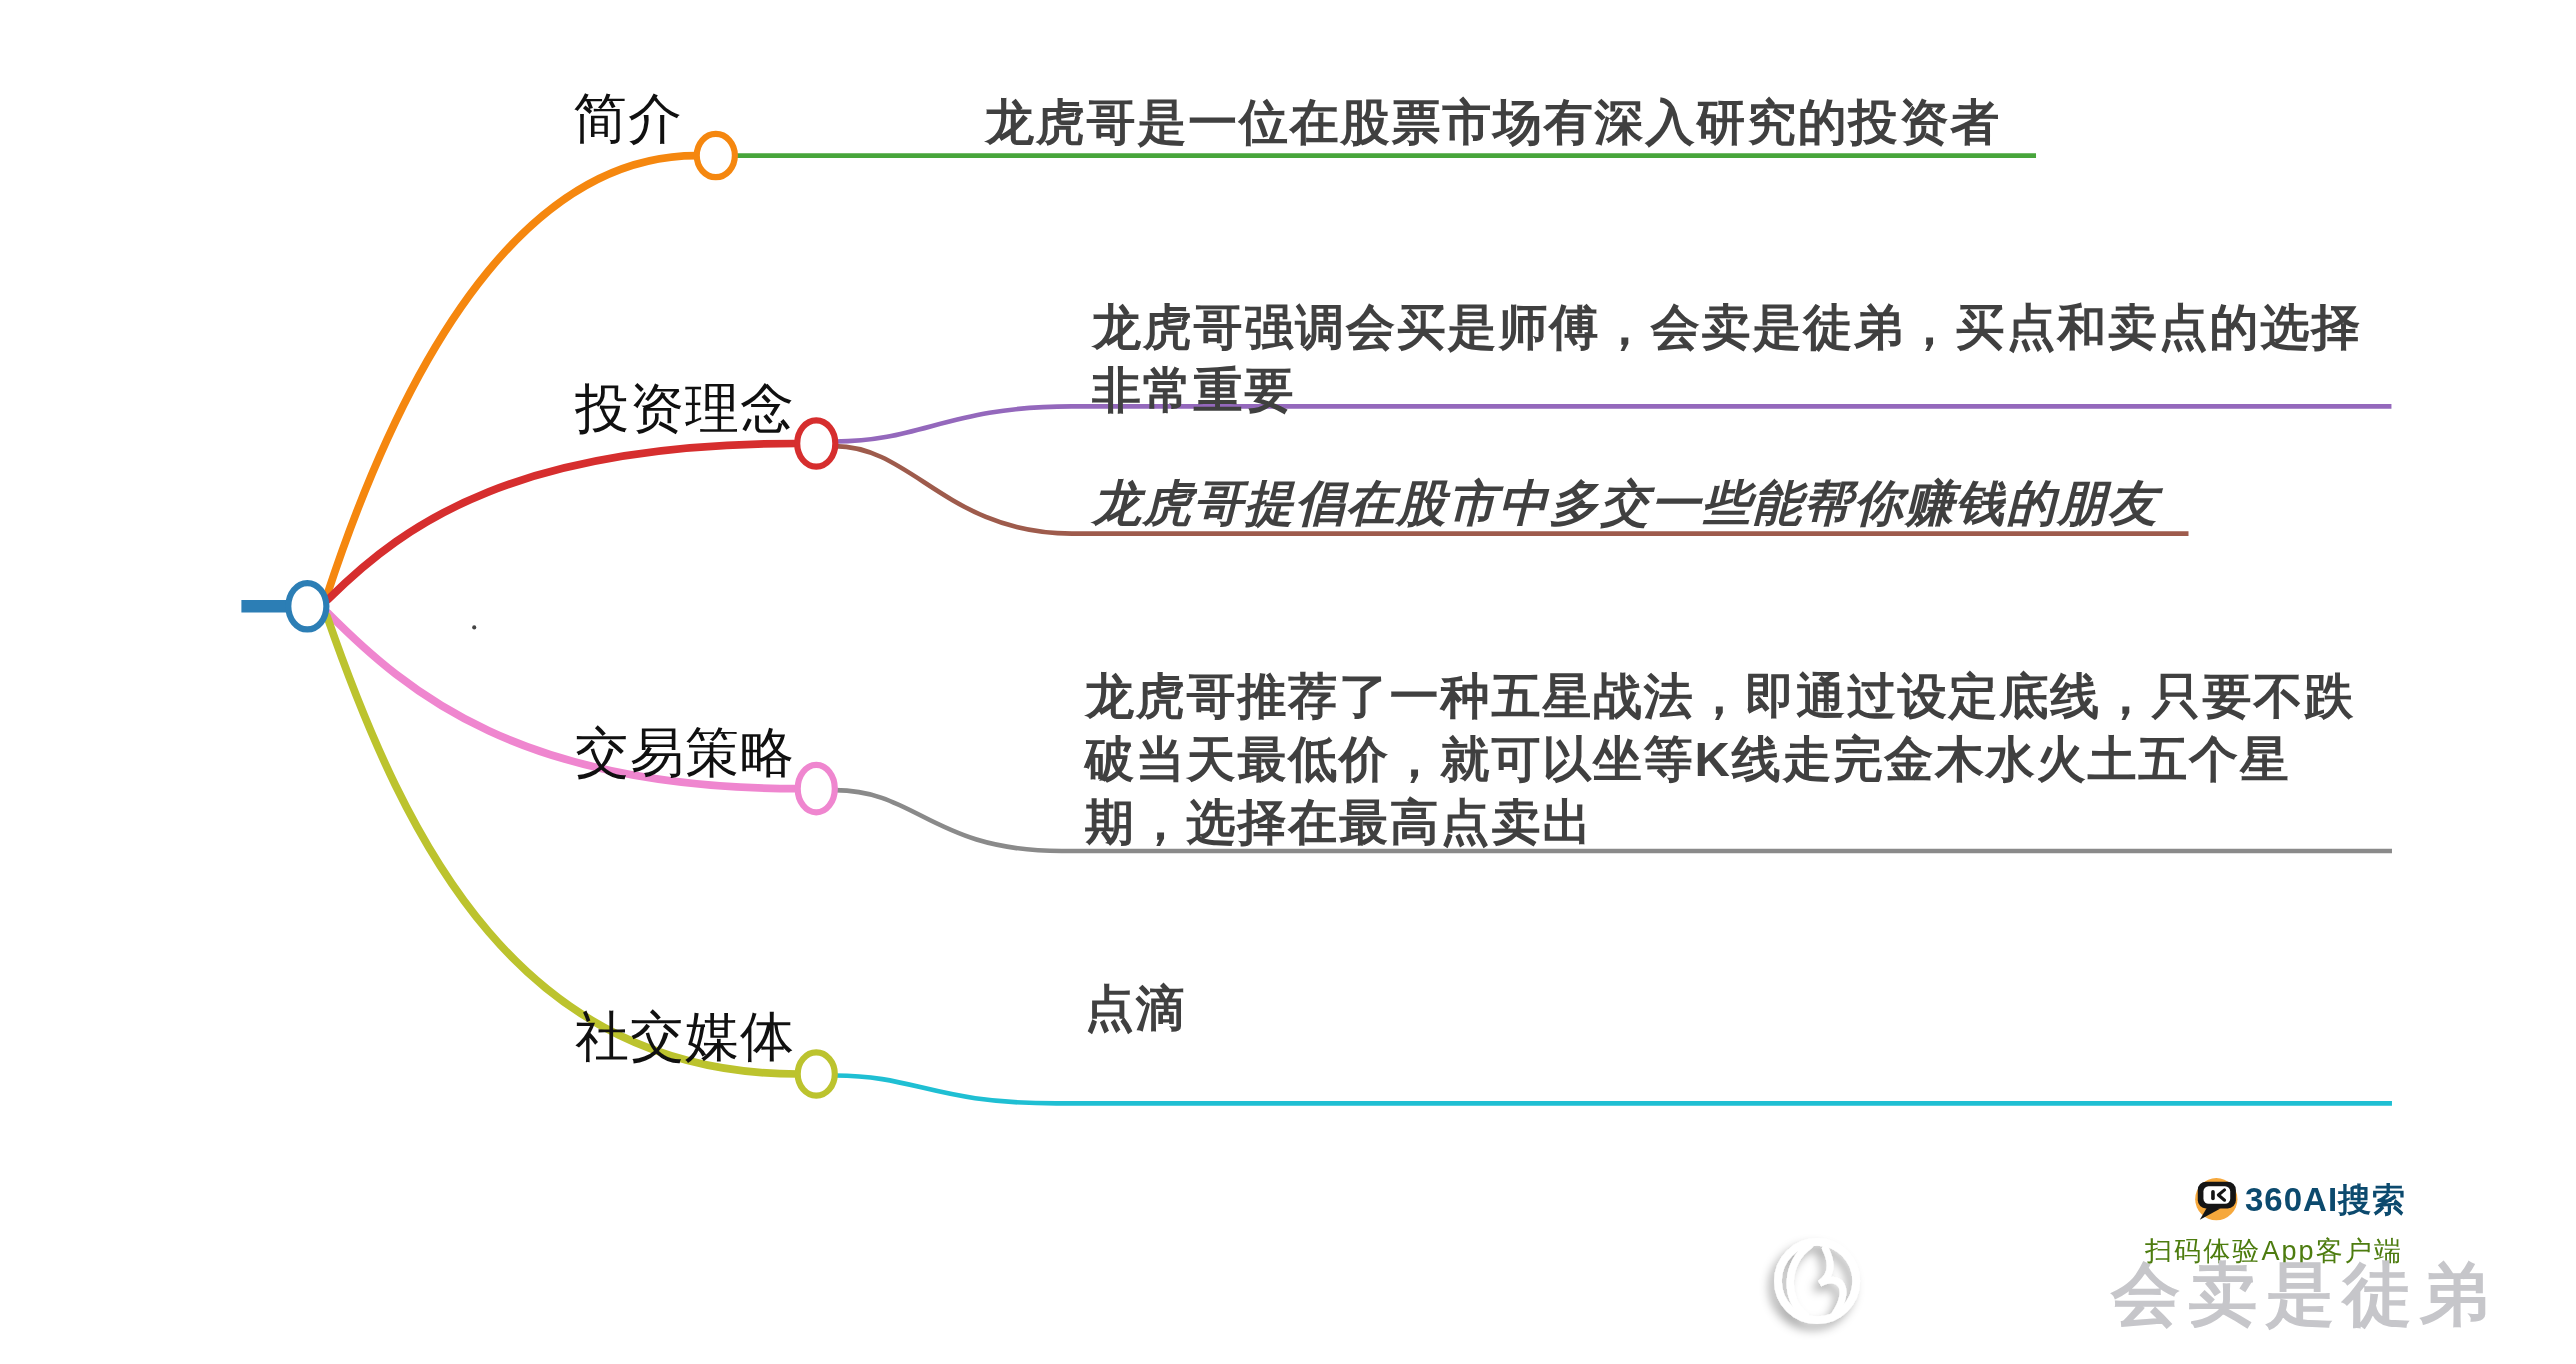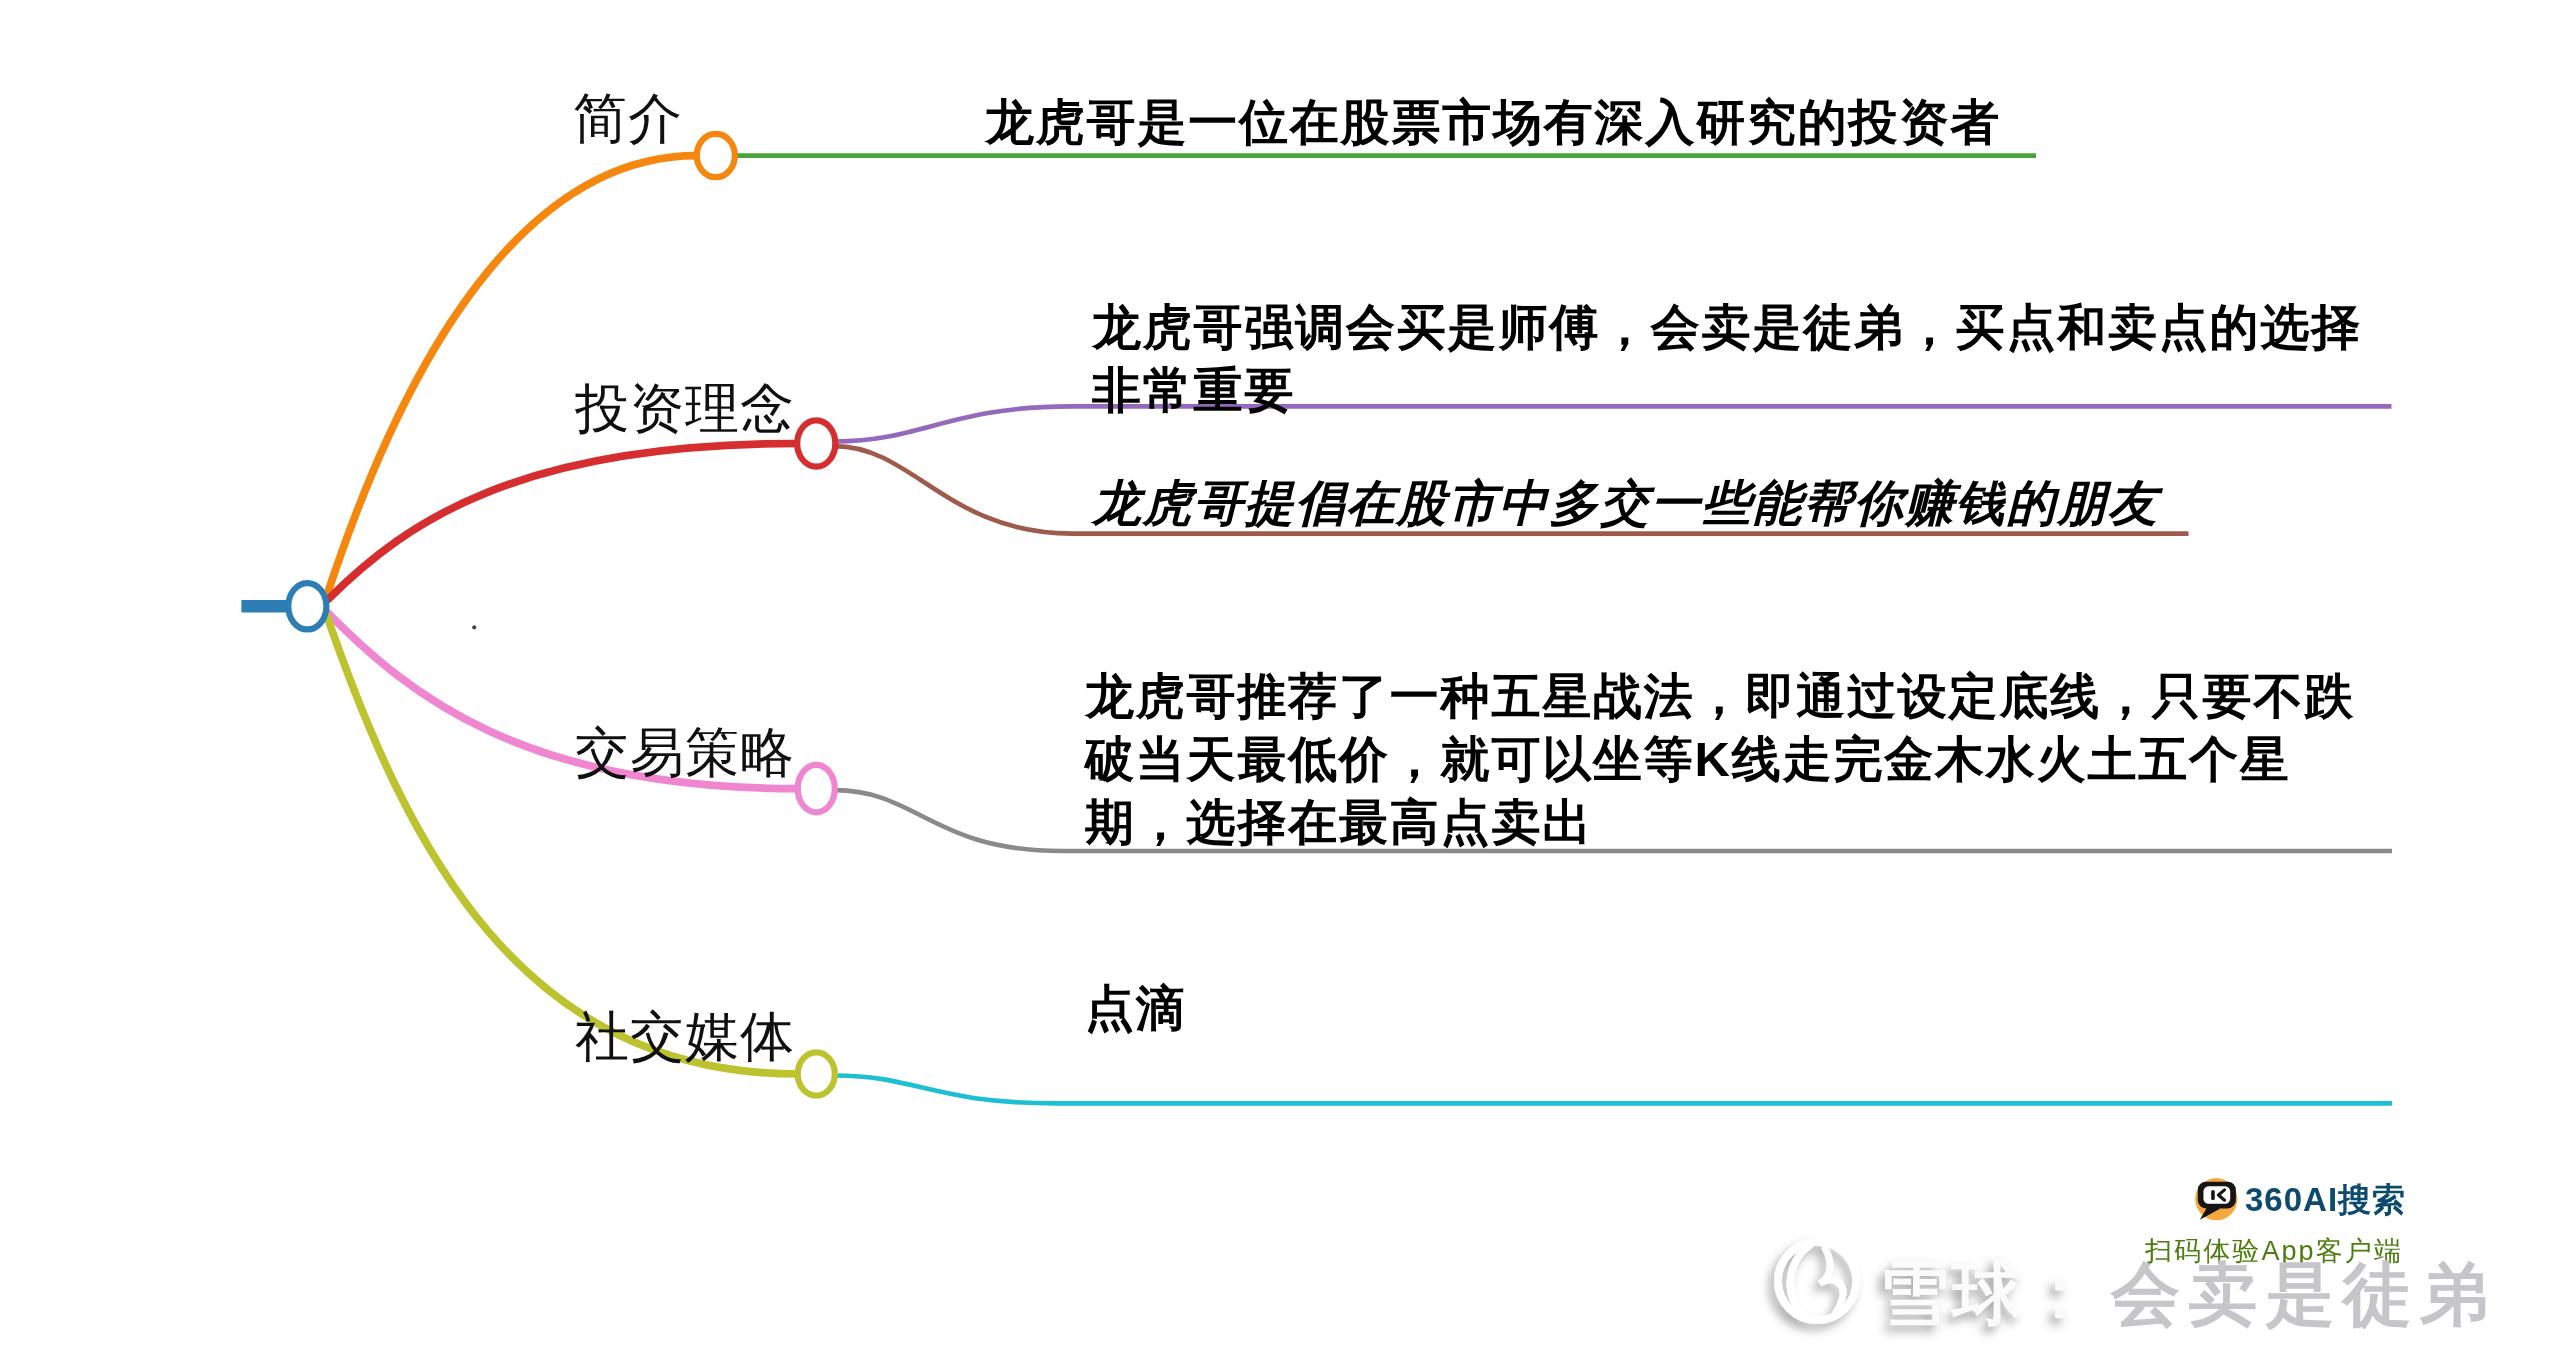--- a/index.html
+++ b/index.html
@@ -10,21 +10,21 @@
   .canvas svg{position:absolute;left:0;top:0;}
   .node-label{
     position:absolute;font-size:54px;font-weight:400;color:#101010;
     letter-spacing:1px;white-space:nowrap;line-height:1.1;
   }
   .lbl-intro{right:1955px;top:89px;}
   .lbl-philosophy{right:1843px;top:379px;text-align:right;}
   .lbl-strategy{right:1843px;top:723px;}
   .lbl-social{right:1843px;top:1007px;}
   .branch-text{
-    position:absolute;font-size:49px;font-weight:700;color:#000000;
+    position:absolute;font-size:49px;font-weight:700;color:#404040;
     letter-spacing:1.8px;line-height:63px;width:1319px;
   }
   .txt-intro{left:985px;top:91px;width:1185px;line-height:62px;}
   .txt-philosophy-1{left:1092px;top:296px;line-height:63px;}
   .txt-philosophy-2{left:1092px;top:472px;line-height:62px;font-style:italic;}
   .txt-strategy{left:1085px;top:665px;line-height:63px;}
   .txt-social{left:1085px;top:977px;line-height:62px;}
   .brand-text{
     position:absolute;left:2245px;top:1178px;font-size:33px;font-weight:700;
     color:#0c4a6e;letter-spacing:1px;white-space:nowrap;
@@ -115,17 +115,16 @@
     <div>破当天最低价，就可以坐等K线走完金木水火土五个星</div>
     <div>期，选择在最高点卖出</div>
   </div>
 
   <div class="branch-text txt-social">
     <div>点滴</div>
   </div>
 
   <div class="brand-text">360AI搜索</div>
   <div class="scan-hint">扫码体验App客户端</div>
-  <div class="wm-prefix">雪球：</div>
   <div class="wm-name">会卖是徒弟</div>
 
 </div>
 
 
 </body></html>

